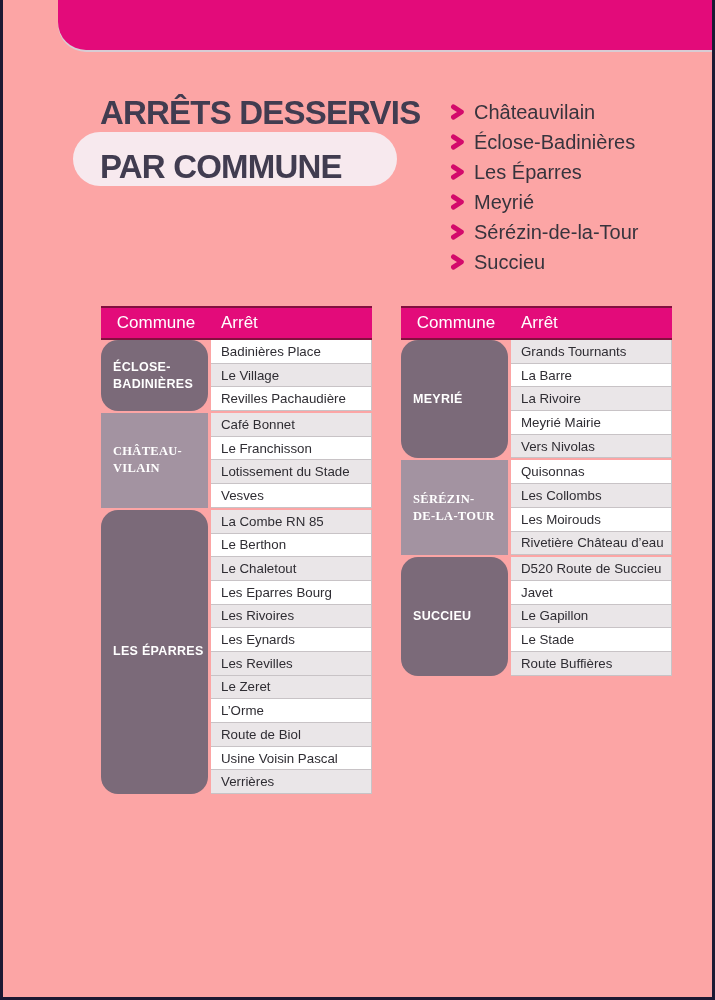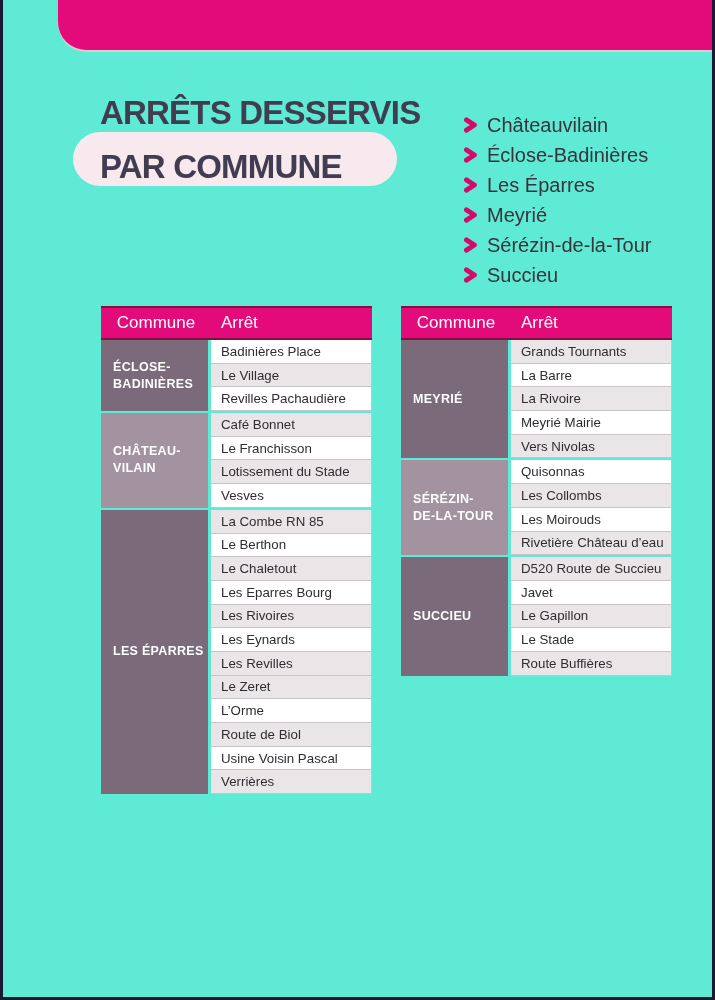--- a/index.html
+++ b/index.html
@@ -1,17 +1,17 @@
 <!DOCTYPE html>
 <html style="--pink: #e30b7a; --pink-dark: #82103f; --pill-pink: #f7e9ee; --title-ink: #413c50; --arrow-pink: #d30a6b; --commune-dark: #7b6a79; --commune-light: #a393a1; --row-shaded: #eae6e8; --row-border: #c8c3c6; --stop-text: #2f2d33; --list-text: #37343d; --edge-navy: #1c1933;"><head>
 <meta charset="utf-8">
 <style>
   html,body { margin:0; padding:0; background:#fff; }
   .page {
-    position:relative; width:715px; height:1000px; background:#5eead4;
+    position:relative; width:715px; height:1000px; background:#fca5a5;
     overflow:hidden; font-family:"Liberation Sans", sans-serif;
   }
   
   .edge-left  { position:absolute; left:0; top:0; width:3px; height:100%; background:var(--edge-navy,#1c1933); }
   .edge-right { position:absolute; right:0; top:0; width:3px; height:100%; background:var(--edge-navy,#1c1933); }
   .edge-bottom{ position:absolute; left:0; bottom:0; width:100%; height:3px; background:var(--edge-navy,#1c1933); }
   
   .top-band {
     position:absolute; left:58px; top:0; right:2px; height:50px;
     background:var(--pink,#e30b7a);
@@ -25,21 +25,21 @@
     color:var(--title-ink,#413c50); white-space:nowrap; line-height:34px;
   }
   .title-line1 { top:96px; }
   .title-line2 { top:150px; }
   .title-pill {
     position:absolute; left:73px; top:132px; width:324px; height:54px;
     background:var(--pill-pink,#f7e9ee); border-radius:28px;
   }
   
   .commune-list {
-    position:absolute; left:450px; top:97px; margin:13px; padding:0; list-style:none;
+    position:absolute; left:450px; top:97px; margin:0; padding:0; list-style:none;
   }
   .bullet-item {
     display:flex; align-items:center; height:30px;
     font-size:20px; color:var(--list-text,#37343d); white-space:nowrap;
   }
   .bullet-arrow { width:16px; height:16px; margin-right:8px; flex:0 0 auto; }
   .bullet-arrow path { stroke:var(--arrow-pink,#d30a6b); }
   
   .stops-table { position:absolute; top:306px; width:271px; }
   .thead {
@@ -53,22 +53,22 @@
   .th-arret { flex:1; padding-left:10px; }
   .tgroup { display:flex; }
   .tgroup + .tgroup { margin-top:2px; }
   .commune-cell {
     width:107px; margin-right:3px; flex:0 0 auto;
     display:flex; align-items:center;
     padding-left:12px; box-sizing:border-box;
     color:#fff; font-weight:bold; font-size:12.5px; letter-spacing:0.3px;
     line-height:17px; white-space:pre-line;
   }
-  .commune-cell.dark  { background:var(--commune-dark,#7b6a79); }
-  .commune-cell.light { background:var(--commune-light,#a393a1); }
+  .commune-cell.dark  { background:var(--commune-dark,#7b6a79);border-radius:17px; }
+  .commune-cell.light { background:var(--commune-light,#a393a1);font-family:Liberation Serif, serif; }
   .stops { flex:1; border-right:1px solid var(--row-border,#c8c3c6); }
   .stop-row {
     height:23.7px; box-sizing:border-box;
     display:flex; align-items:center; padding-left:10px;
     font-size:13.3px; color:var(--stop-text,#2f2d33);
     border-bottom:1px solid var(--row-border,#c8c3c6);
     background:#fff; white-space:nowrap;
   }
   .stop-row.shaded { background:var(--row-shaded,#eae6e8); }
 </style>

